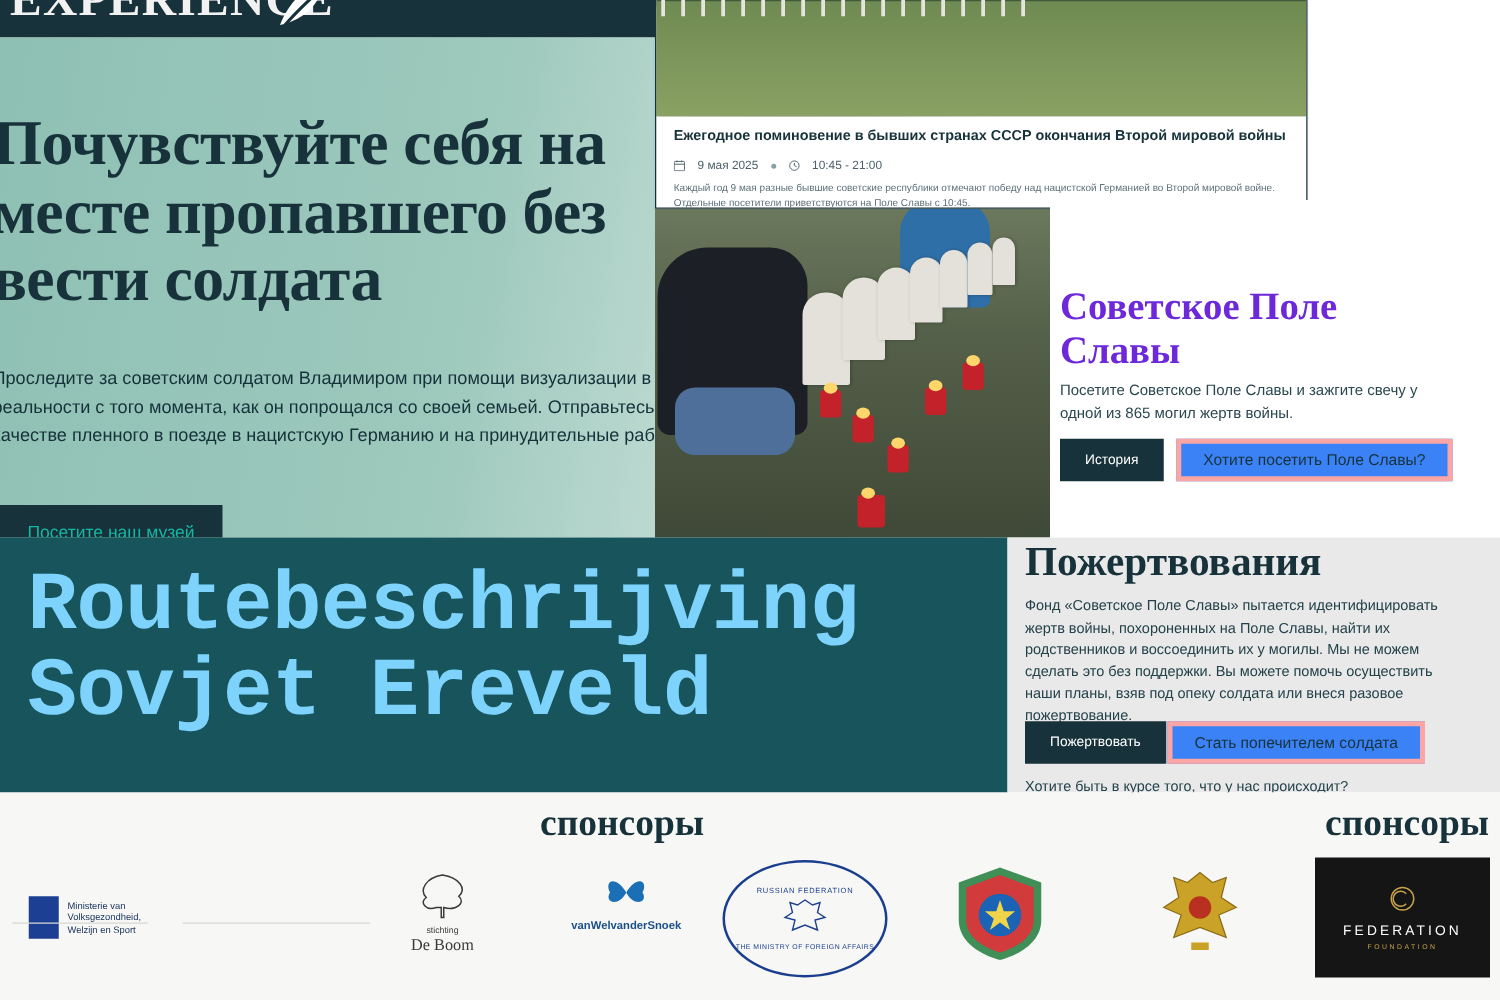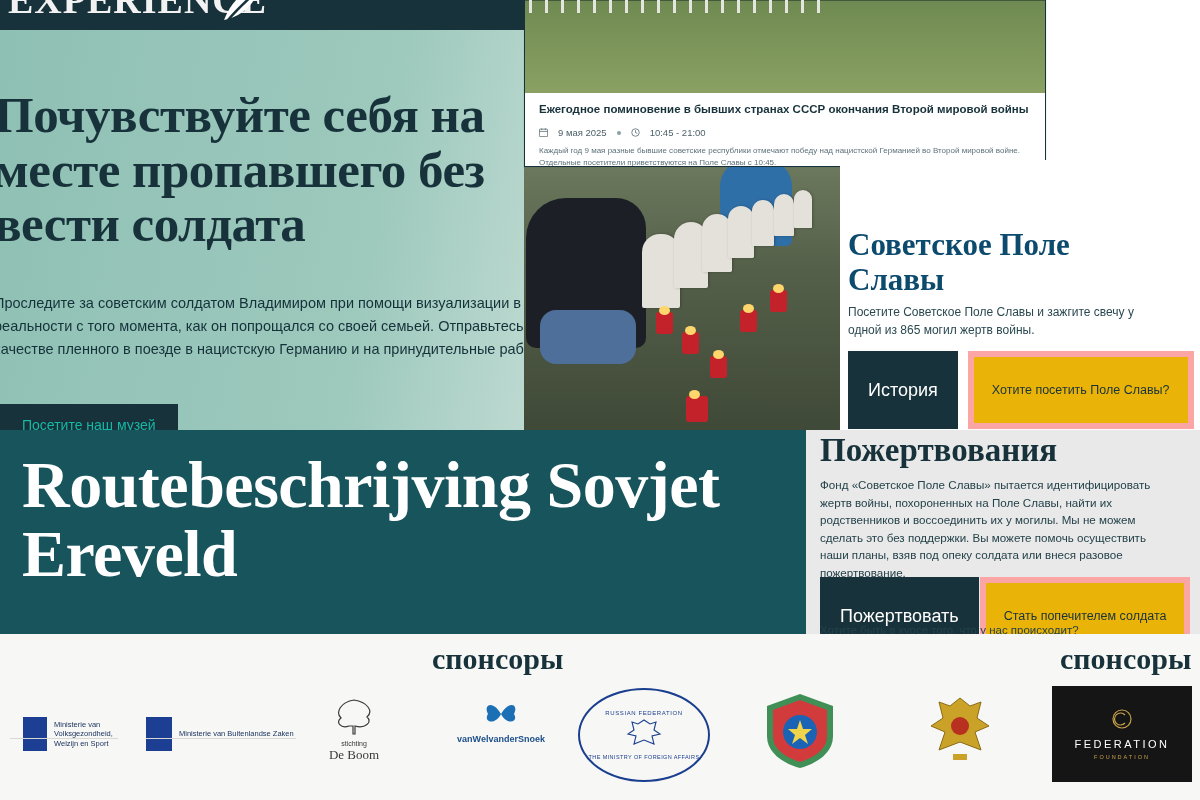--- a/index.html
+++ b/index.html
@@ -124,47 +124,47 @@
   }
 
   
   .sov-block{
     position:absolute;left:840px;top:160px;width:360px;height:270px;
     background:#ffffff;
   }
   .sov-block h2{
     position:absolute;left:8px;top:68px;margin:0;width:300px;
     font-family:"Liberation Serif", serif;
-    font-size:31px;line-height:1.12;font-weight:bold;color:#0c4a6e;
+    font-size:31px;line-height:1.12;font-weight:bold;color:#6d28d9;
   }
   .sov-block p{
     position:absolute;left:8px;top:143px;margin:0;width:318px;
     font-size:12px;line-height:1.5;color:#2b4850;
   }
   .sov-block .actions{
     position:absolute;left:8px;top:191px;display:flex;gap:10px;align-items:stretch;
   }
   .btn-dark{
-    background:#17323a;color:#fff;border:0;font-size:18px;
+    background:#17323a;color:#fff;border:0;font-size:11px;
     padding:11px 20px;cursor:pointer;font-family:"Liberation Sans", sans-serif;
   }
   .btn-outline{
-    background:#eab308;color:#17323a;border:6px solid #fca5a5;font-size:12.5px;
-    padding:26px 18px;cursor:pointer;font-family:"Liberation Sans", sans-serif;
+    background:#3b82f6;color:#17323a;border:4px solid #fca5a5;font-size:12.5px;
+    padding:4px 18px;cursor:pointer;font-family:"Liberation Sans", sans-serif;
   }
 
   
   .route{
     position:absolute;left:0;top:430px;width:806px;height:204px;
     background:#17545c;overflow:hidden;
   }
   .route h2{
     position:absolute;left:22px;top:20px;margin:0;width:790px;
-    font-family:Liberation Serif, serif;
-    font-size:66px;line-height:1.05;font-weight:bold;color:#ffffff;
+    font-family:Liberation Mono, monospace;
+    font-size:66px;line-height:1.05;font-weight:bold;color:#7dd3fc;
     letter-spacing:-0.5px;
   }
 
   
   .donations{
     position:absolute;left:806px;top:430px;width:394px;height:204px;
     background:#e9e9e9;overflow:hidden;
   }
   .donations h2{
     position:absolute;left:14px;top:2px;margin:0;
@@ -336,24 +336,20 @@
 
     <div class="logo" style="left:10px;width:130px;display:flex;align-items:center;gap:7px;padding-left:13px;">
       <div class="crest-blue"></div>
       <div>
         <div class="minlabel">Ministerie van Volksgezondheid,</div>
         <div class="minlabel">Welzijn en Sport</div>
       </div>
     </div>
     <div class="muted-line" style="left:10px;top:104px;width:108px;height:1px;"></div>
 
-    <div class="logo" style="left:146px;width:160px;display:flex;align-items:center;gap:7px;">
-      <div class="crest-blue"></div>
-      <div class="minlabel">Ministerie van Buitenlandse Zaken</div>
-    </div>
     <div class="muted-line" style="left:146px;top:104px;width:150px;height:1px;"></div>
 
     <div class="logo" style="left:318px;width:72px;text-align:center;">
       <div>
         <svg width="50" height="40" viewBox="0 0 50 40">
           <path d="M25 4 C12 6, 6 16, 12 22 C6 26, 12 33, 20 30 L24 30 L24 38 L26 38 L26 30 C36 33, 44 26, 38 21 C45 15, 38 6, 25 4 Z" fill="none" stroke="#3a3a38" stroke-width="1.2"></path>
         </svg>
       </div>
       <div style="font-size:7px;color:#3a3a38;">stichting</div>
       <div style="font-family:'Liberation Serif',serif;font-size:13px;color:#3a3a38;">De Boom</div>

